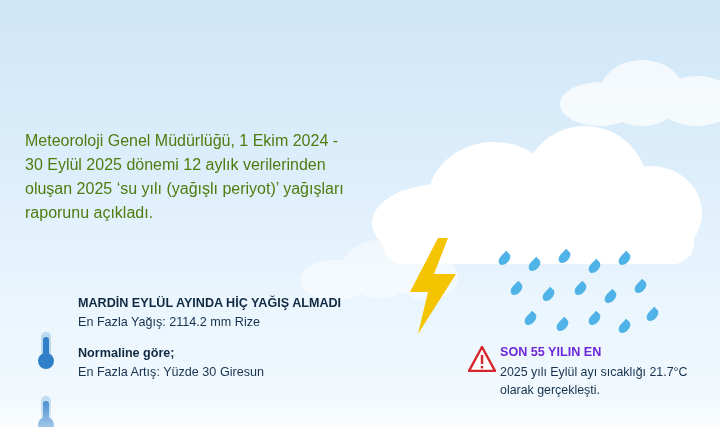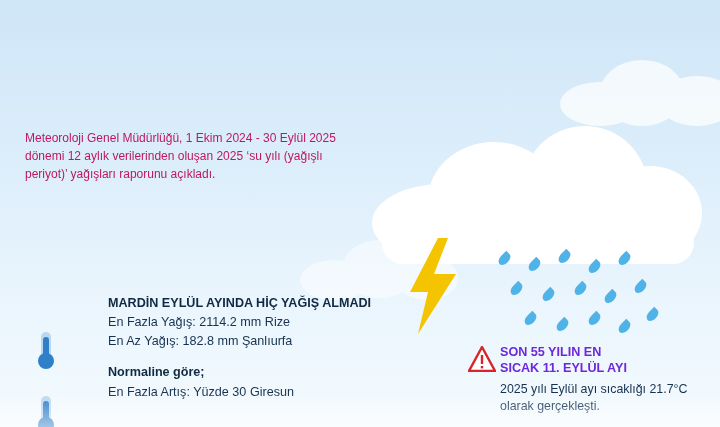--- a/index.html
+++ b/index.html
@@ -35,37 +35,36 @@
   }
   .title .line2 {
     display: block;
   }
 
   
   .para {
     position: absolute;
     left: 25px;
     width: 330px;
-    color: #be185d;
-    font-size: 12px;
+    color: #4d7c0f;
+    font-size: 16px;
     line-height: 1.5;
   }
   .para.p1 { top: 129px; }
   .para.p2 { top: 199px; }
 
   
   .sublist {
     position: absolute;
     left: 78px;
     top: 294px;
     width: 330px;
     color: #16324f;
     font-size: 12.6px;
     line-height: 1.52;
-    margin-left: 30px;
   }
   .sublist .head {
     font-weight: bold;
     color: #102a43;
   }
   .sublist .subhead {
     font-weight: bold;
     color: #102a43;
     margin-top: 2px;
   }
@@ -248,34 +247,32 @@
   </div>
   <div class="thermo t2">
     <div class="stem"></div>
       <div class="fill"></div>
       <div class="bulb"></div>
   </div>
 
   <div class="sublist">
     <div class="head">MARDİN EYLÜL AYINDA HİÇ YAĞIŞ ALMADI</div>
     <div>En Fazla Yağış: 2114.2 mm Rize</div>
-    <div>En Az Yağış: 182.8 mm Şanlıurfa</div>
     <div class="gap"></div>
     <div class="subhead">Normaline göre;</div>
     <div>En Fazla Artış: Yüzde 30 Giresun</div>
   </div>
 
   <svg class="warn-icon" viewBox="0 0 28 26">
     <polygon points="14,1 27,25 1,25" fill="#ffffff" stroke="#d4262b" stroke-width="2.4" stroke-linejoin="round"></polygon>
     <rect x="12.8" y="9" width="2.4" height="9" fill="#d4262b"></rect>
     <rect x="12.8" y="20" width="2.4" height="2.4" fill="#d4262b"></rect>
   </svg>
 
   <div class="warnblock">
     <div class="wtitle">
       <div>SON 55 YILIN EN</div>
-      <div>SICAK 11. EYLÜL AYI</div>
     </div>
     <div class="wbody">2025 yılı Eylül ayı sıcaklığı 21.7°C olarak gerçekleşti.</div>
   </div>
 
   <div class="bottomband"></div>
 </div>
 
 </body></html>

